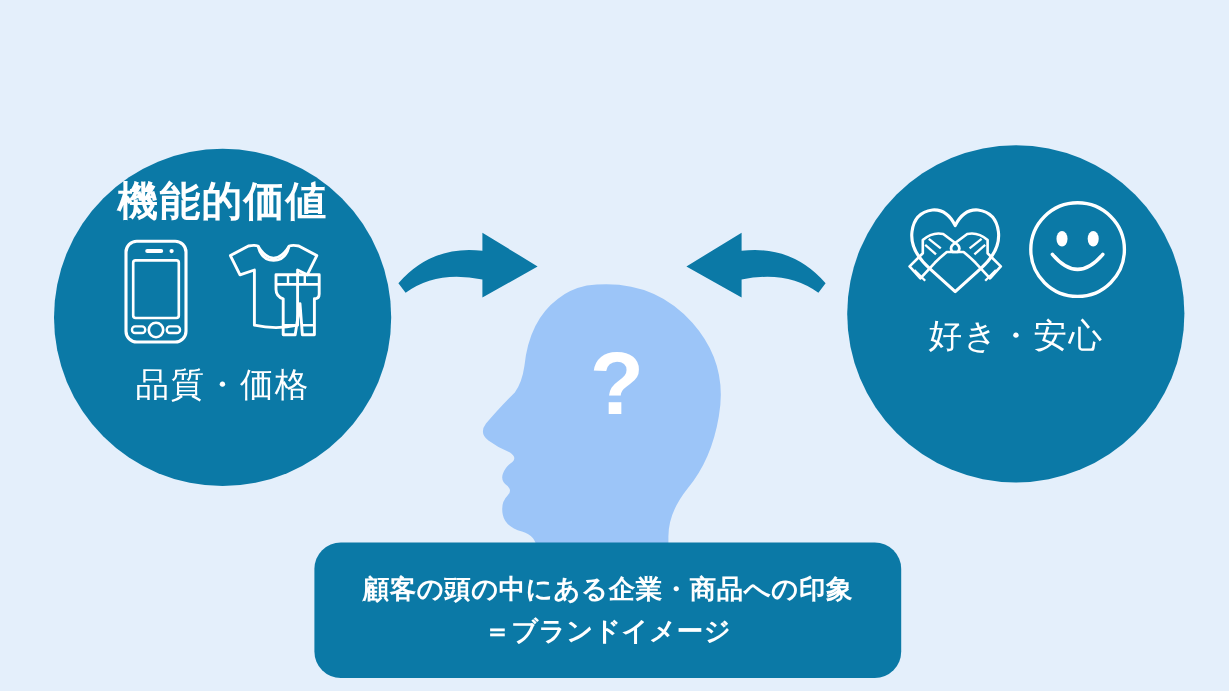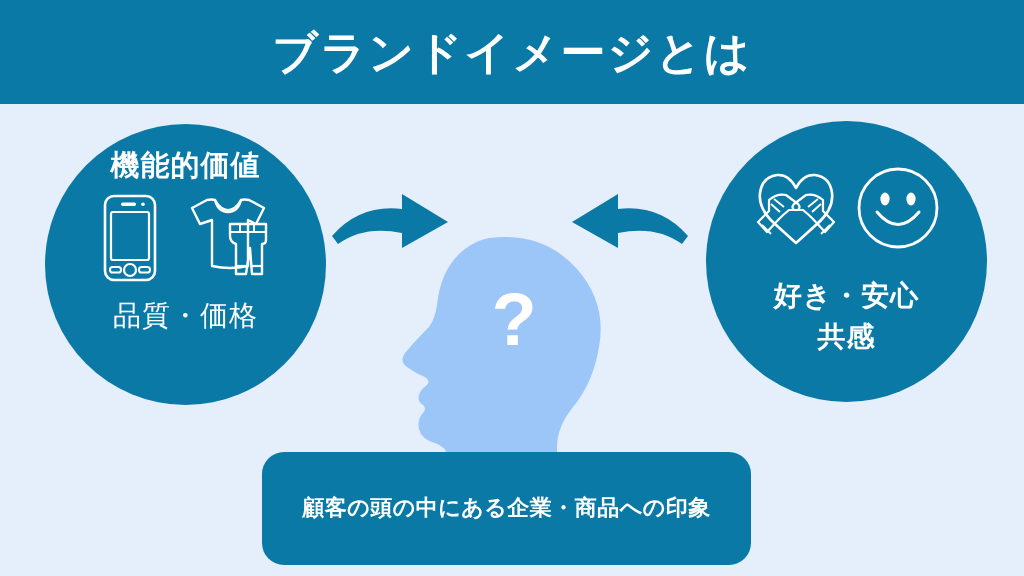--- a/index.html
+++ b/index.html
@@ -62,21 +62,21 @@
   .circle-right {
     left: 706px;
     top: 121px;
     width: 281px;
     height: 281px;
     padding-top: 35px;
     box-sizing: border-box;
   }
   .circle-title {
     color: #ffffff;
-    font-size: 29px;
+    font-size: 34px;
     font-weight: bold;
     letter-spacing: 1px;
     line-height: 1.1;
     white-space: nowrap;
   }
   .circle-icons {
     display: flex;
     align-items: center;
     justify-content: center;
     gap: 16px;
@@ -86,21 +86,21 @@
   .circle-caption {
     color: #ffffff;
     font-size: 28px;
     line-height: 1.45;
     text-align: center;
     margin-top: 10px;
     letter-spacing: 1px;
     white-space: nowrap;
   }
   .circle-right .circle-icons { margin-top: 8px; }
-  .circle-right .circle-caption { margin-top: 20px; font-weight: bold; }
+  .circle-right .circle-caption { margin-top: 4px; }
 
   
   .arrow {
     position: absolute;
   }
   .arrow-left  { left: 330px; top: 192px; }
   .arrow-right { left: 568px; top: 192px; }
 
   
   .head {
@@ -144,23 +144,20 @@
     letter-spacing: 0.5px;
     white-space: nowrap;
   }
   .conclusion-text span { display: block; }
 </style>
 </head>
 <body>
 
 <div class="slide">
 
-  <div class="header-band">
-    <div class="header-title">ブランドイメージとは</div>
-  </div>
 
   <div class="circle circle-left">
     <div class="circle-title">機能的価値</div>
     <div class="circle-icons">
 
       <span>
         <svg width="56" height="90" viewBox="0 0 56 90">
           <rect x="3" y="3" width="50" height="84" rx="9" ry="9" fill="none" stroke="#ffffff" stroke-width="2.6"></rect>
           <rect x="9" y="19" width="38" height="48" rx="2" ry="2" fill="none" stroke="#ffffff" stroke-width="2.2"></rect>
           <rect x="19" y="9.5" width="15" height="3.4" rx="1.7" fill="#ffffff"></rect>
@@ -216,21 +213,20 @@
           <circle cx="43" cy="43" r="39" fill="none" stroke="#ffffff" stroke-width="2.8"></circle>
           <ellipse cx="30" cy="34" rx="4.6" ry="6.4" fill="#ffffff"></ellipse>
           <ellipse cx="56" cy="34" rx="4.6" ry="6.4" fill="#ffffff"></ellipse>
           <path d="M22 47 Q43 72 64 47" fill="none" stroke="#ffffff" stroke-width="3" stroke-linecap="round"></path>
         </svg>
       </span>
 
     </div>
     <div class="circle-caption">
       <div>好き・安心</div>
-      <div>共感</div>
     </div>
   </div>
 
   <div class="arrow arrow-left">
     <svg width="122" height="62" viewBox="0 0 122 62">
       <path d="M2 44 Q30 12 72 17 L72 2 L118 30 L72 56 L72 41 Q34 33 8 52 Z" fill="#0b79a6"></path>
     </svg>
   </div>
 
   <div class="arrow arrow-right">
@@ -262,16 +258,17 @@
                Q50 84 52 70
                Q56 32 80 14
                Q90 6 104 3 Z" fill="#9cc5f8"></path>
     </svg>
   </div>
   <div class="question-mark">?</div>
 
   <div class="conclusion-box">
     <div class="conclusion-text">
       <span>顧客の頭の中にある企業・商品への印象</span>
+      <span>＝ブランドイメージ</span>
     </div>
   </div>
 
 </div>
 
 </body></html>

